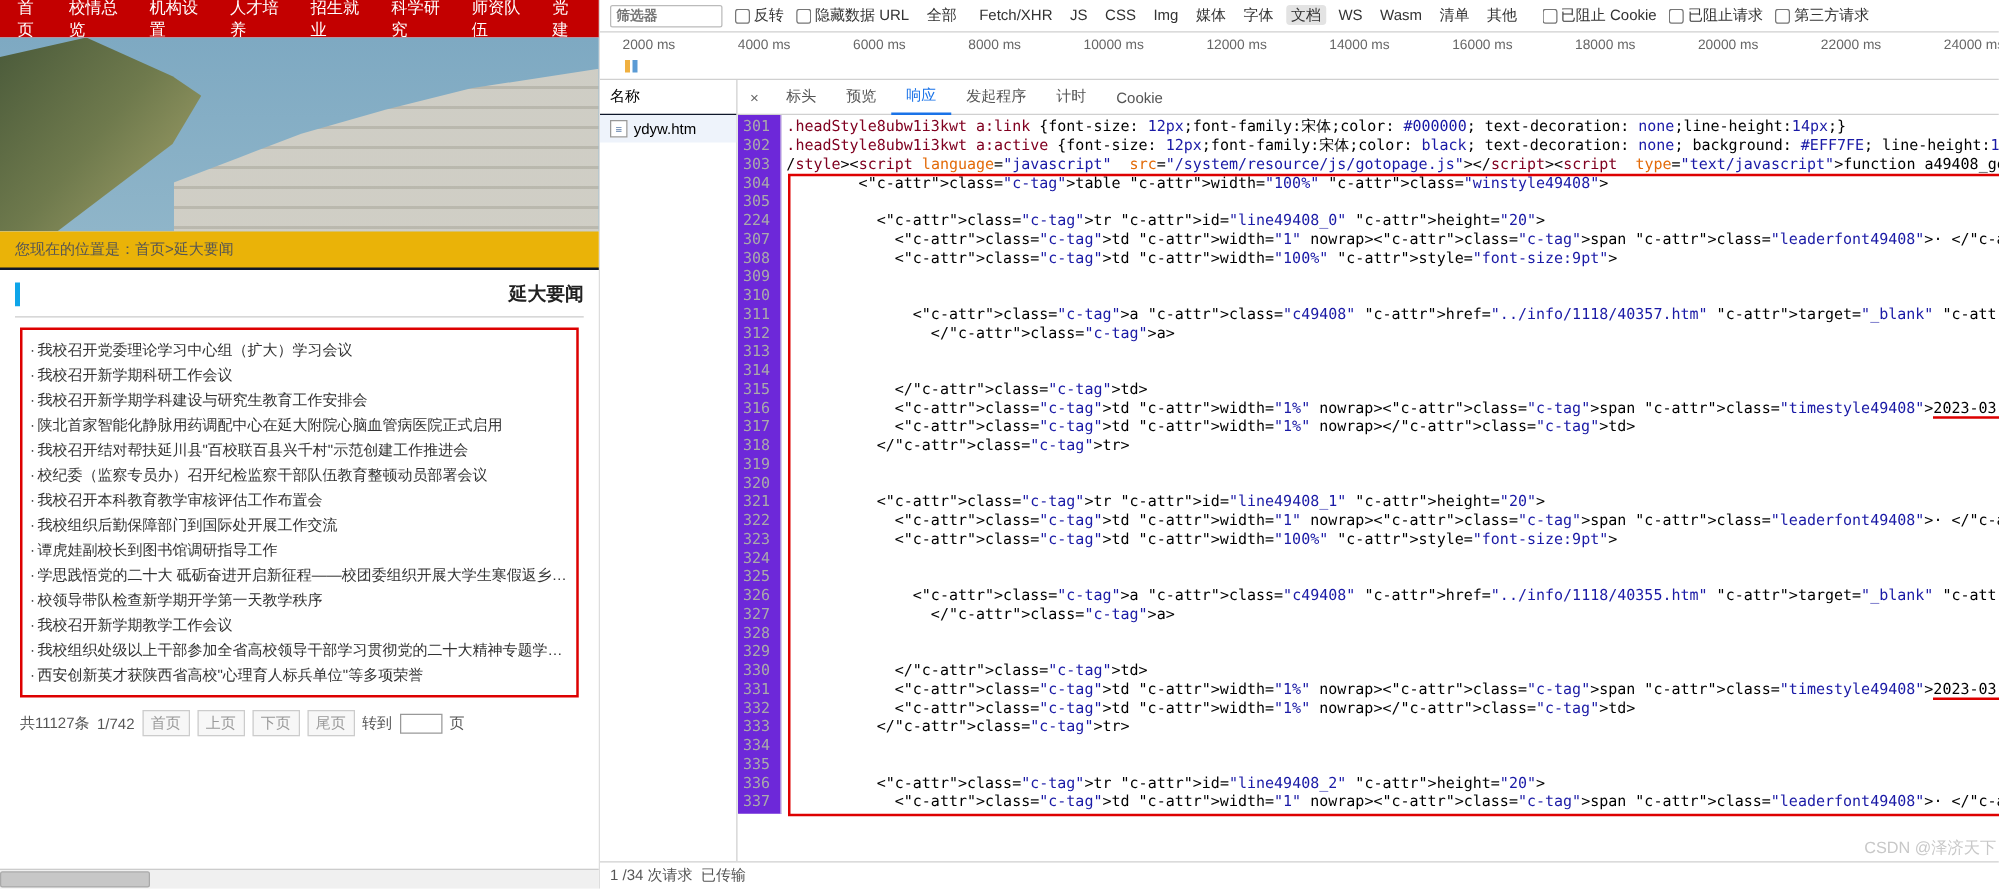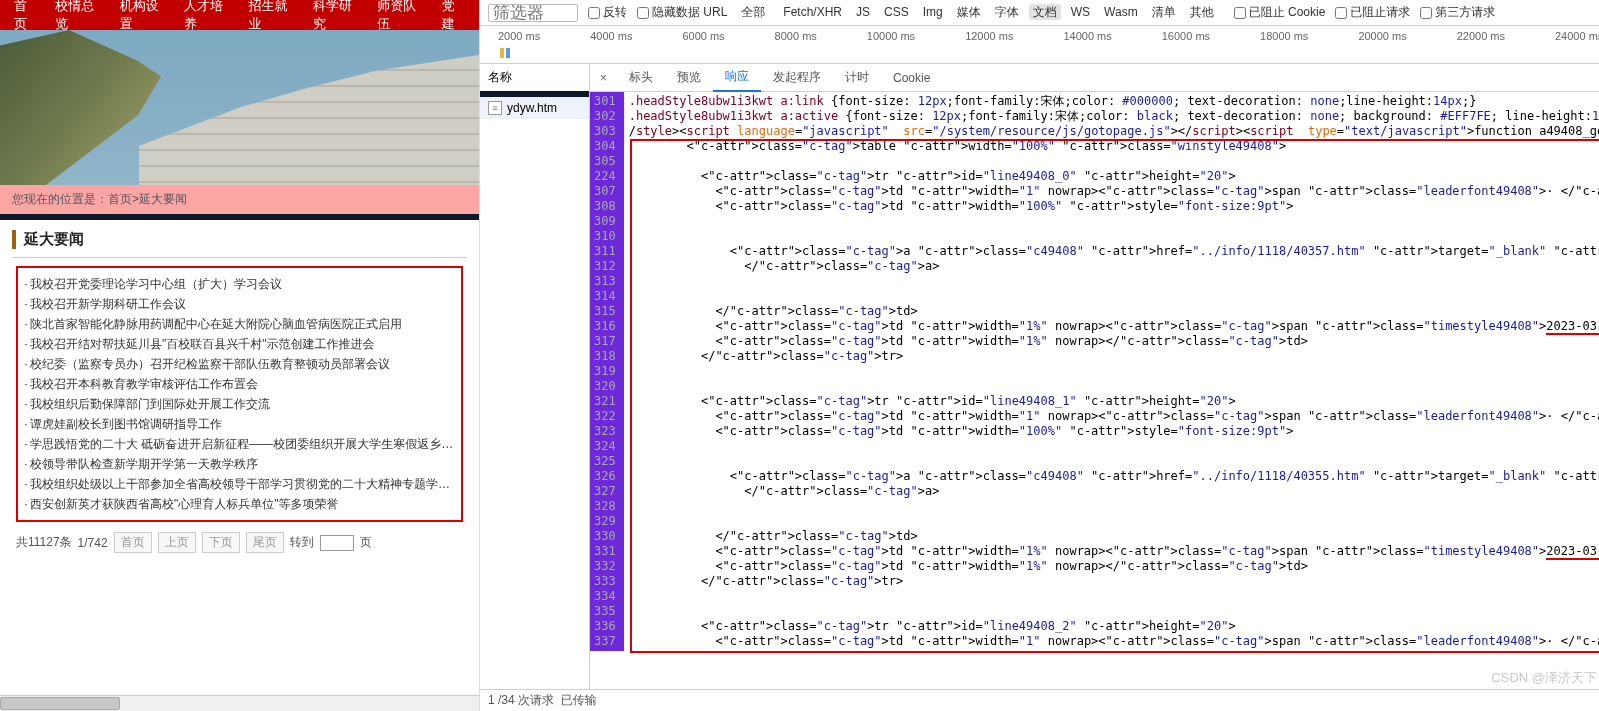--- a/index.html
+++ b/index.html
@@ -9,46 +9,46 @@
 .right { flex: 1; display: flex; flex-direction: column; background: #fff; }
 
 
 .nav { background: #c30000; color: #fff; height: 30px; display: flex; align-items: center; gap: 18px; padding: 0 14px; font-size: 13px; }
 .nav span { cursor: pointer; }
 .banner { height: 155px; background: linear-gradient(#7ea9c2,#8fb5c9); position: relative; overflow: hidden; }
 .hill { position:absolute; left:0; bottom:0; width:230px; height:155px; background:linear-gradient(130deg,#4a5a3a 0%,#6f7a4d 40%,#8a8f5c 60%,#5a6640 100%); clip-path: polygon(0 10%,30% 0,60% 20%,70% 30%,60% 55%,20% 100%,0 100%); }
 .build { position:absolute; right:0; bottom:0; width:340px; height:130px;
   background: repeating-linear-gradient(#d7d1c5 0 14px,#bfb9ab 14px 16px);
   clip-path: polygon(0 100%,0 70%,15% 55%,30% 40%,50% 25%,70% 12%,100% 0,100% 100%); opacity:.9; }
-.breadcrumb { background:#fca5a5; padding:6px 12px; color:#555; font-size:12px; border-bottom:6px solid #0f172a; }
-.sect-title { margin:10px 12px 6px; border-left:4px solid #a16207; padding-left:8px; font-weight:bold; font-size:15px; color:#222; }
+.breadcrumb { background:#eab308; padding:6px 12px; color:#555; font-size:12px; border-bottom:2px solid #0f172a; }
+.sect-title { margin:10px 12px 6px; border-left:4px solid #0ea5e9; padding-left:8px; font-weight:bold; font-size:15px; color:#222;text-align:right; }
 .hr { border:0; border-top:1px solid #ccc; margin:2px 12px 8px; }
 .list-box { margin:0 16px 6px; border:2px solid #d00; padding:6px 6px; }
 .list-box ul { list-style:none; }
 .list-box li { font-size:12px; color:#333; line-height:20px; white-space:nowrap; overflow:hidden; text-overflow:ellipsis; cursor:pointer; }
 .list-box li::before { content:"·"; margin-right:2px; }
 .pager { margin:4px 16px; font-size:12px; color:#555; display:flex; align-items:center; gap:6px; }
 .pager .btn { border:1px solid #ccc; padding:1px 6px; background:#f7f7f7; color:#999; cursor:pointer; }
 .pager input { width:34px; border:1px solid #999; height:16px; }
 .left-scroll { position:absolute; bottom:0; left:0; right:0; height:16px; background:#f0f0f0; border-top:1px solid #ccc; }
 .left-scroll .thumb { position:absolute; left:0; top:1px; width:120px; height:13px; background:#c7c7c7; border:1px solid #a9a9a9; border-radius:2px; }
 
 
 .filter-bar { height:26px; border-bottom:1px solid #d0d0d0; display:flex; align-items:center; gap:10px; padding:0 8px; font-size:12px; color:#333; white-space:nowrap; overflow:hidden; }
-.filter-input { width:90px; height:18px; border:1px solid #bbb; border-radius:2px; padding:0 4px; font-size:17px; }
+.filter-input { width:90px; height:18px; border:1px solid #bbb; border-radius:2px; padding:0 4px; font-size:11px;font-weight:bold; }
 .cb { display:flex; align-items:center; gap:3px; }
 .cb input { width:12px; height:12px; }
 .pill { cursor:pointer; padding:1px 4px; }
 .pill.active { background:#e3e3e3; border-radius:3px; }
 .timeline { height:38px; border-bottom:1px solid #d0d0d0; display:flex; align-items:flex-start; padding:4px 18px; font-size:11px; color:#666; gap:50px; position:relative; }
 .timeline .bar { position:absolute; left:20px; top:22px; width:4px; height:10px; background:#f0b040; }
 .timeline .bar2 { left:26px; background:#5b9bd5; }
 .panes { flex:1; display:flex; overflow:hidden; }
 .names { width:110px; border-right:1px solid #d0d0d0; }
-.names .hdr { padding:5px 8px; font-size:12px; border-bottom:6px solid #0f172a; }
+.names .hdr { padding:5px 8px; font-size:12px; border-bottom:1px solid #0f172a; }
 .names .file { padding:4px 8px; display:flex; align-items:center; gap:5px; background:#eef3fb; cursor:pointer; }
 .names .file .ico { width:14px; height:14px; background:#fff; border:1px solid #999; font-size:9px; text-align:center; line-height:12px; color:#5d7eaa; }
 .detail { flex:1; display:flex; flex-direction:column; overflow:hidden; }
 .tabs { display:flex; align-items:center; border-bottom:1px solid #d0d0d0; height:28px; font-size:12px; }
 .tabs .x { padding:0 10px; color:#666; cursor:pointer; }
 .tabs .tab { padding:0 12px; height:28px; display:flex; align-items:center; cursor:pointer; color:#555; }
 .tabs .tab.active { color:#1a73e8; border-bottom:2px solid #1a73e8; }
 .code { flex:1; overflow:auto; font-family:Consolas,Menlo,monospace; font-size:12px; line-height:15px; position:relative; }
 .code-inner { display:flex; padding-bottom:40px; }
 .gutter { background:#6d28d9; color:#aaa; text-align:right; padding:2px 8px 2px 4px; border-right:1px solid #eee; user-select:none; }
@@ -89,28 +89,30 @@
     </div>
     <div class="breadcrumb">
       <span>您现在的位置是：</span><span>首页&gt;延大要闻</span>
     </div>
     <div class="sect-title">延大要闻</div>
     <hr class="hr">
     <div class="list-box">
       <ul id="newslist">
           <li>我校召开党委理论学习中心组（扩大）学习会议</li>
           <li>我校召开新学期科研工作会议</li>
+          <li>我校召开新学期学科建设与研究生教育工作安排会</li>
           <li>陕北首家智能化静脉用药调配中心在延大附院心脑血管病医院正式启用</li>
           <li>我校召开结对帮扶延川县"百校联百县兴千村"示范创建工作推进会</li>
           <li>校纪委（监察专员办）召开纪检监察干部队伍教育整顿动员部署会议</li>
           <li>我校召开本科教育教学审核评估工作布置会</li>
           <li>我校组织后勤保障部门到国际处开展工作交流</li>
           <li>谭虎娃副校长到图书馆调研指导工作</li>
           <li>学思践悟党的二十大 砥砺奋进开启新征程——校团委组织开展大学生寒假返乡实践活动</li>
           <li>校领导带队检查新学期开学第一天教学秩序</li>
+          <li>我校召开新学期教学工作会议</li>
           <li>我校组织处级以上干部参加全省高校领导干部学习贯彻党的二十大精神专题学习班</li>
           <li>西安创新英才获陕西省高校"心理育人标兵单位"等多项荣誉</li>
         </ul>
     </div>
     <div class="pager">
       <span>共11127条</span>
       <span>1/742</span>
       <span class="btn">首页</span>
       <span class="btn">上页</span>
       <span class="btn">下页</span>

